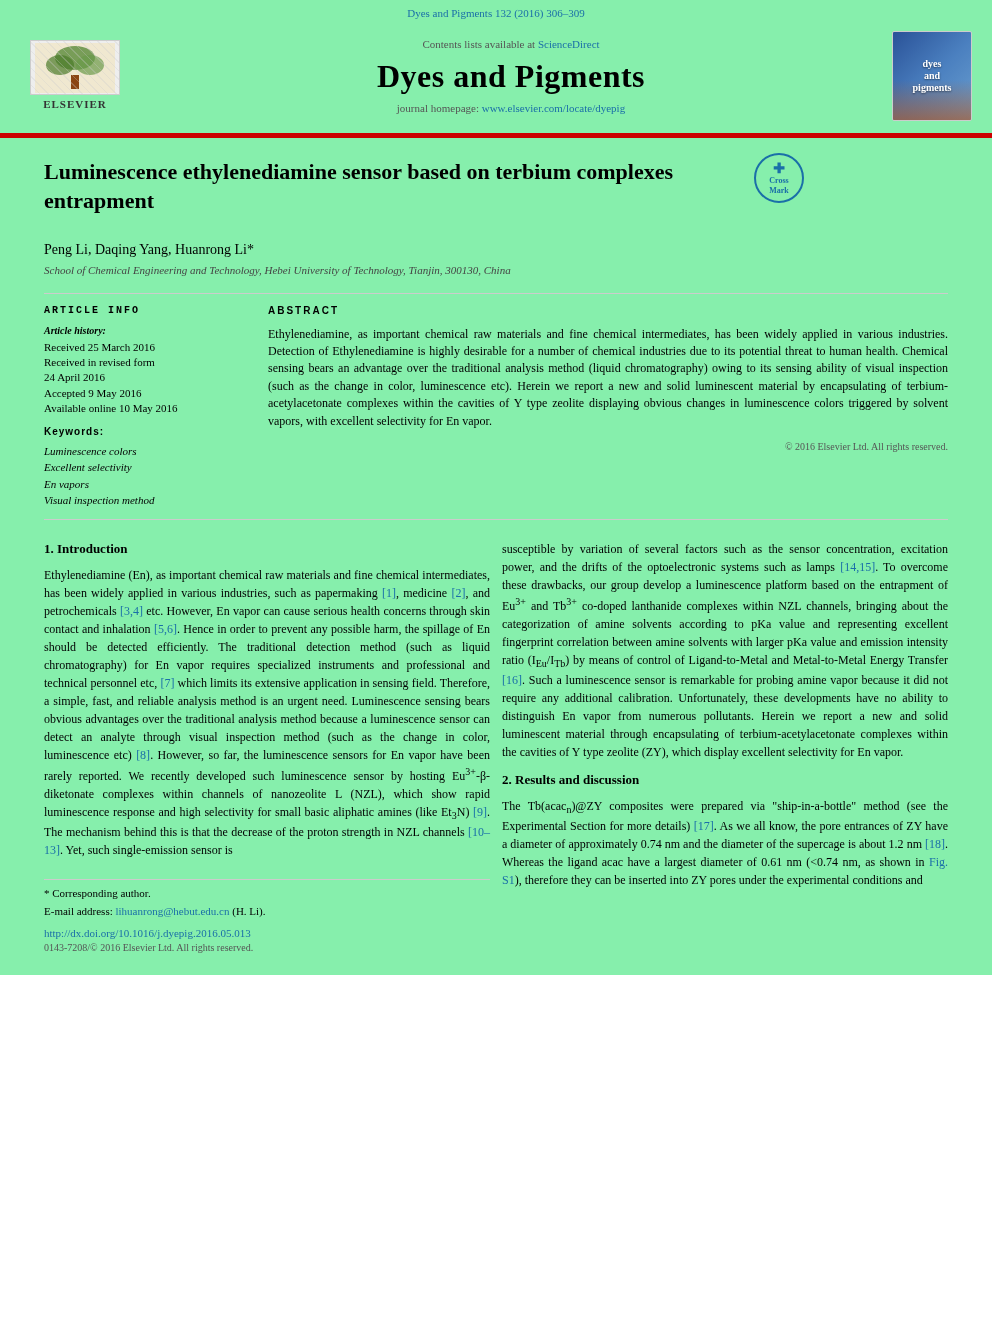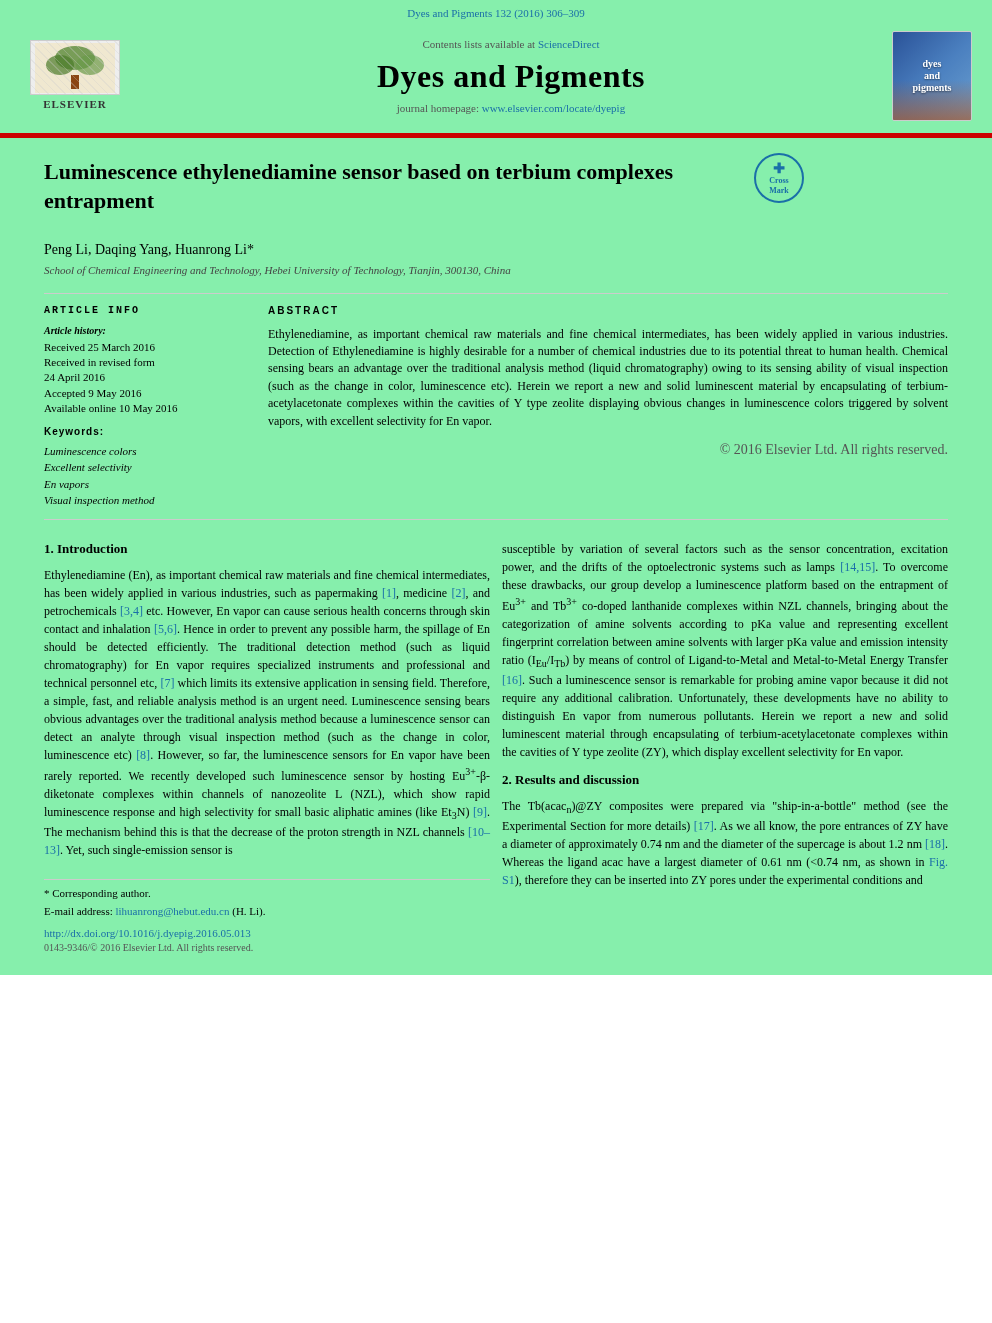--- a/index.html
+++ b/index.html
@@ -231,21 +231,21 @@
       margin-bottom: 8px;
       font-family: Arial, sans-serif;
     }
     .abstract-text {
       font-size: 12px;
       color: #000;
       line-height: 1.45;
       text-align: justify;
     }
     .copyright-line {
-      font-size: 14px;
+      font-size: 10px;
       color: #555;
       text-align: right;
       margin-top: 10px;
     }
     
     .body-two-col {
       display: flex;
       gap: 12px;
       margin-top: 20px;
     }
@@ -393,21 +393,21 @@
         <div class="footnote-area">
           <div class="footnote-line">* Corresponding author.</div>
           <div class="footnote-line">
             <span>E-mail address:</span>
             <a style="color:#1a6fa8;">lihuanrong@hebut.edu.cn</a>
             <span>(H. Li).</span>
           </div>
           <div class="doi-line">
             <a style="color:#1a6fa8;font-size:11px;">http://dx.doi.org/10.1016/j.dyepig.2016.05.013</a>
           </div>
-          <div class="issn-line">0143-9346/© 2016 Elsevier Ltd. All rights reserved.</div>
+          <div class="issn-line">0143-7208/© 2016 Elsevier Ltd. All rights reserved.</div>
         </div>
       </div>
 
       <div class="body-right">
         <p class="body-text">
           susceptible by variation of several factors such as the sensor concentration, excitation power, and the drifts of the optoelectronic systems such as lamps <a class="ref-link">[14,15]</a>. To overcome these drawbacks, our group develop a luminescence platform based on the entrapment of Eu<sup>3+</sup> and Tb<sup>3+</sup> co-doped lanthanide complexes within NZL channels, bringing about the categorization of amine solvents according to pKa value and representing excellent fingerprint correlation between amine solvents with larger pKa value and emission intensity ratio (I<sub>Eu</sub>/I<sub>Tb</sub>) by means of control of Ligand-to-Metal and Metal-to-Metal Energy Transfer <a class="ref-link">[16]</a>. Such a luminescence sensor is remarkable for probing amine vapor because it did not require any additional calibration. Unfortunately, these developments have no ability to distinguish En vapor from numerous pollutants. Herein we report a new and solid luminescent material through encapsulating of terbium-acetylacetonate complexes within the cavities of Y type zeolite (ZY), which display excellent selectivity for En vapor.
         </p>
 
         <div class="section-title">2. Results and discussion</div>
         <p class="body-text">

